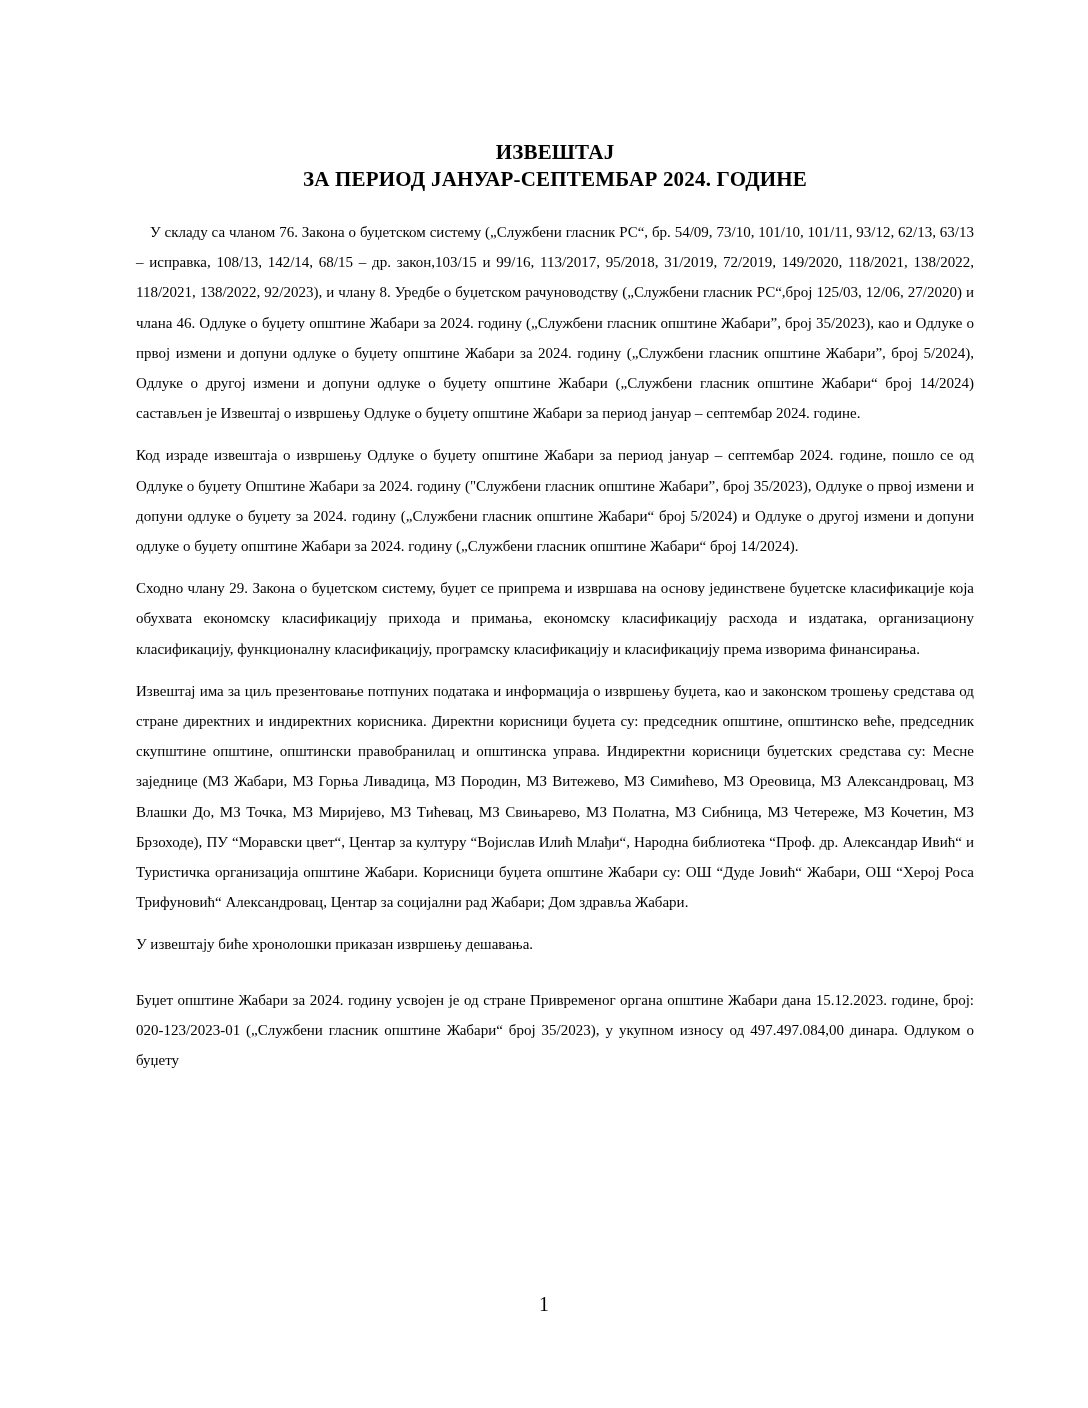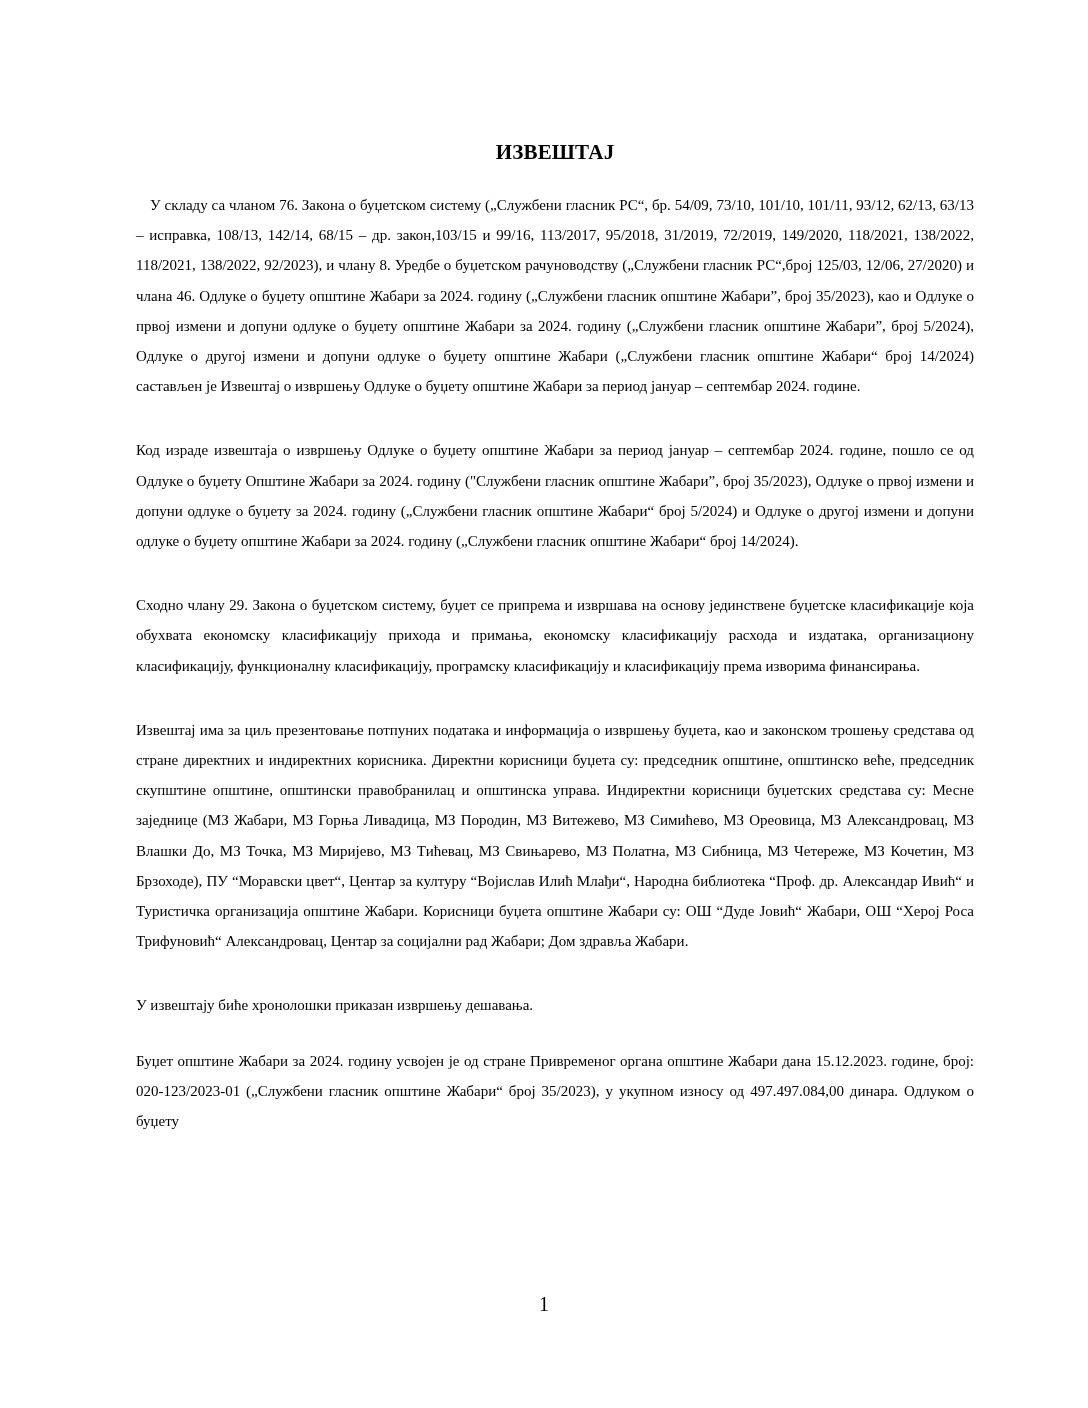--- a/index.html
+++ b/index.html
@@ -55,21 +55,21 @@
     margin: 0;
     hyphens: none;
   }
 
   .para.first-para {
     margin-top: 24px;
     text-indent: 14px;
   }
 
   .para.spaced {
-    margin-top: 34px;
+    margin-top: 12px;
   }
 
   .para.spaced-tight {
     margin-top: 25px;
   }
 
   .para.last-line-natural {
     text-align-last: left;
   }
 
@@ -86,20 +86,21 @@
 </style>
 </head>
 <body>
 
 <div class="page">
 
   <div class="content">
 
     <h1 class="doc-title">
       <span class="title-line-1">ИЗВЕШТАЈ</span>
+      <span class="title-line-3">ЗА ПЕРИОД ЈАНУАР-СЕПТЕМБАР 2024. ГОДИНЕ</span>
     </h1>
 
     <p class="para first-para last-line-natural">У складу са чланом 76. Закона о буџетском систему („Службени гласник РС“, бр. 54/09, 73/10, 101/10, 101/11, 93/12, 62/13, 63/13 – исправка, 108/13, 142/14, 68/15 – др. закон,103/15 и 99/16, 113/2017, 95/2018, 31/2019, 72/2019, 149/2020, 118/2021, 138/2022, 118/2021, 138/2022, 92/2023), и члану 8. Уредбе о буџетском рачуноводству („Службени гласник РС“,број 125/03, 12/06, 27/2020) и члана 46. Одлуке о буџету општине Жабари за 2024. годину („Службени гласник општине Жабари”, број 35/2023), као и Одлуке о првој измени и допуни одлуке о буџету општине Жабари за 2024. годину („Службени гласник општине Жабари”, број 5/2024), Одлуке о другој измени и допуни одлуке о буџету општине Жабари („Службени гласник општине Жабари“ број 14/2024) састављен је Извештај о извршењу Одлуке о буџету  општине Жабари за период јануар – септембар 2024. године.</p>
 
     <p class="para spaced last-line-natural">Код израде извештаја о извршењу Одлуке о буџету општине Жабари за период јануар – септембар 2024. године, пошло се од Одлуке о буџету Општине Жабари за 2024. годину ("Службени гласник општине Жабари”, број 35/2023), Одлуке о првој измени и допуни одлуке о буџету за 2024. годину („Службени гласник општине Жабари“ број 5/2024) и Одлуке о другој измени и допуни одлуке о буџету општине Жабари за 2024. годину („Службени гласник општине Жабари“ број 14/2024).</p>
 
     <p class="para spaced last-line-natural">Сходно члану 29. Закона о буџетском систему, буџет се припрема и извршава на основу јединствене буџетске класификације која обухвата економску класификацију прихода и примања, економску класификацију расхода и издатака, организациону класификацију, функционалну класификацију, програмску класификацију и класификацију према изворима финансирања.</p>
 
     <p class="para spaced last-line-natural">Извештај има за циљ презентовање потпуних података и информација о извршењу буџета, као и законском трошењу средстава од стране директних и индиректних корисника. Директни корисници буџета су: председник општине, општинско веће,  председник скупштине општине, општински правобранилац и општинска управа. Индиректни корисници буџетских средстава су: Месне заједнице (МЗ Жабари, МЗ Горња Ливадица, МЗ Породин, МЗ Витежево, МЗ Симићево, МЗ Ореовица, МЗ Александровац, МЗ Влашки До, МЗ Точка, МЗ Миријево, МЗ Тићевац, МЗ Свињарево, МЗ Полатна, МЗ Сибница, МЗ Четереже, МЗ Кочетин, МЗ Брзоходе),  ПУ “Моравски цвет“, Центар за културу “Војислав Илић Млађи“, Народна библиотека “Проф. др. Александар Ивић“ и Туристичка организација општине Жабари. Корисници буџета општине Жабари су: ОШ “Дуде Јовић“ Жабари, ОШ “Херој Роса Трифуновић“ Александровац, Центар за социјални рад Жабари; Дом здравља Жабари.</p>
 

